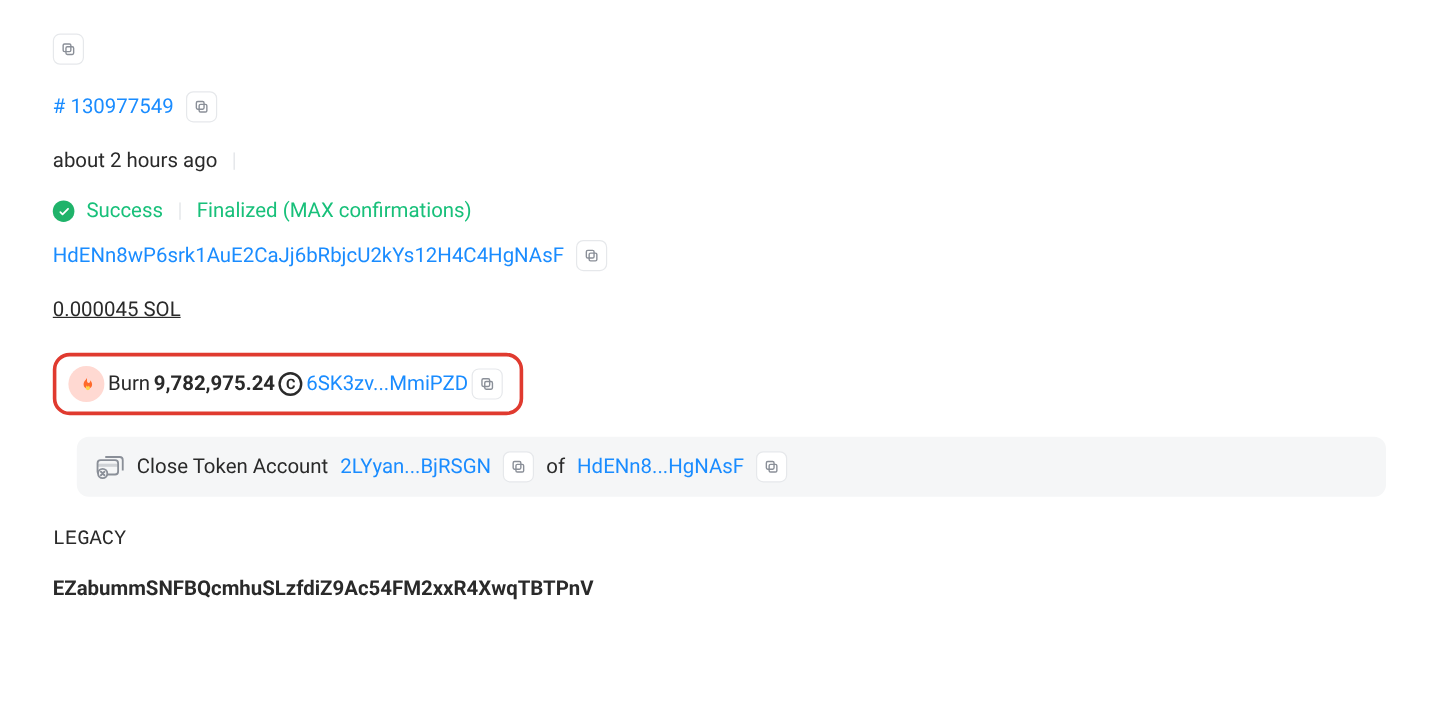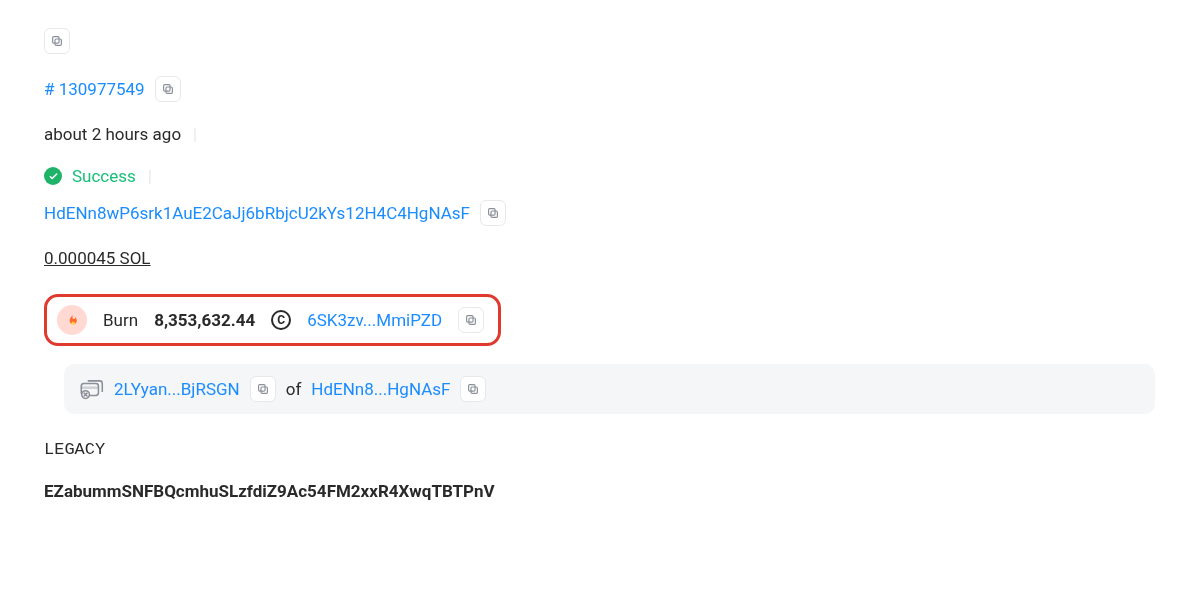--- a/index.html
+++ b/index.html
@@ -37,21 +37,21 @@
   .clock{display:inline-flex;align-items:center;color:var(--muted);}
   .clock svg{width:17px;height:17px;margin-right:6px;}
   .check-badge{
     width:18px;height:18px;border-radius:50%;background:var(--green2);
     display:inline-flex;align-items:center;justify-content:center;color:#fff;
   }
   .check-badge svg{width:11px;height:11px;}
   .green{color:var(--green);}
   .highlight-box{
     border:3px solid var(--red);border-radius:14px;
-    padding:8px 14px 8px 10px;display:inline-flex;align-items:center;gap:16px;
+    padding:8px 14px 8px 10px;display:inline-flex;align-items:center;gap:3px;
     margin-bottom:18px;
   }
   .fire{
     width:30px;height:30px;border-radius:50%;background:var(--fire-bg);
     display:inline-flex;align-items:center;justify-content:center;
   }
   .fire svg{width:17px;height:19px;}
   .bold{font-weight:700;}
   .coin{
     width:20px;height:20px;border:2px solid #2a2a2a;border-radius:50%;
@@ -103,20 +103,21 @@
 
 
 <div class="row" style="margin-bottom:14px;">
   <span class="check-badge">
     <svg viewBox="0 0 24 24">
         <path d="M5 12.5l4 4 10-10" fill="none" stroke="currentColor" stroke-width="3.2" stroke-linecap="round" stroke-linejoin="round"></path>
       </svg>
   </span>
   <span class="green">Success</span>
   <span class="sep">|</span>
+  <span class="green">Finalized (MAX confirmations)</span>
 </div>
 
 
 <div class="row">
   <span class="link">HdENn8wP6srk1AuE2CaJj6bRbjcU2kYs12H4C4HgNAsF</span>
   <span class="copy">
     <svg viewBox="0 0 24 24">
         <rect x="8.5" y="8.5" width="11" height="11" rx="2" fill="none" stroke="currentColor" stroke-width="2"></rect>
         <rect x="4.5" y="4.5" width="11" height="11" rx="2" fill="none" stroke="currentColor" stroke-width="2"></rect>
       </svg>
@@ -130,21 +131,21 @@
 
 
 <div class="highlight-box">
   <span class="fire">
     <svg viewBox="0 0 24 24">
       <path d="M12 2c1 4-4 5-4 10a5 5 0 0 0 10 0c0-2-1-3.5-2-5 0 2-1 3-2 3-1.3 0-2-1.2-2-2.5 0-2 0-3 0-5.5z" fill="#ff6a2b"></path>
       <path d="M12 12c.6 1.5-1.5 1.8-1.5 4a2.5 2.5 0 0 0 5 0c0-1.5-1.2-2.2-1.5-3 0 .8-.5 1.4-1 1.4-.6 0-1-.7-1-1.4z" fill="#ffd54a"></path>
     </svg>
   </span>
   <span>Burn</span>
-  <span class="bold">8,353,632.44</span>
+  <span class="bold">9,782,975.24</span>
   <span class="coin">C</span>
   <span class="link">6SK3zv...MmiPZD</span>
   <span class="copy">
     <svg viewBox="0 0 24 24">
         <rect x="8.5" y="8.5" width="11" height="11" rx="2" fill="none" stroke="currentColor" stroke-width="2"></rect>
         <rect x="4.5" y="4.5" width="11" height="11" rx="2" fill="none" stroke="currentColor" stroke-width="2"></rect>
       </svg>
   </span>
 </div>
 
@@ -152,20 +153,21 @@
 <div class="action-row">
   <span class="action-icon">
     <svg viewBox="0 0 28 24">
       <rect x="1.5" y="5.5" width="20" height="14" rx="3" fill="none" stroke="currentColor" stroke-width="1.8"></rect>
       <rect x="1.5" y="9" width="20" height="3" fill="currentColor" opacity=".35"></rect>
       <path d="M9 2.5h14a3 3 0 0 1 3 3v10" fill="none" stroke="currentColor" stroke-width="1.8"></path>
       <circle cx="6.5" cy="18.5" r="4.5" fill="#f5f6f7" stroke="currentColor" stroke-width="1.8"></circle>
       <path d="M4.8 16.8l3.4 3.4M8.2 16.8l-3.4 3.4" stroke="currentColor" stroke-width="1.8" stroke-linecap="round"></path>
     </svg>
   </span>
+  <span>Close Token Account</span>
   <span class="link">2LYyan...BjRSGN</span>
   <span class="copy">
     <svg viewBox="0 0 24 24">
         <rect x="8.5" y="8.5" width="11" height="11" rx="2" fill="none" stroke="currentColor" stroke-width="2"></rect>
         <rect x="4.5" y="4.5" width="11" height="11" rx="2" fill="none" stroke="currentColor" stroke-width="2"></rect>
       </svg>
   </span>
   <span>of</span>
   <span class="link">HdENn8...HgNAsF</span>
   <span class="copy">

